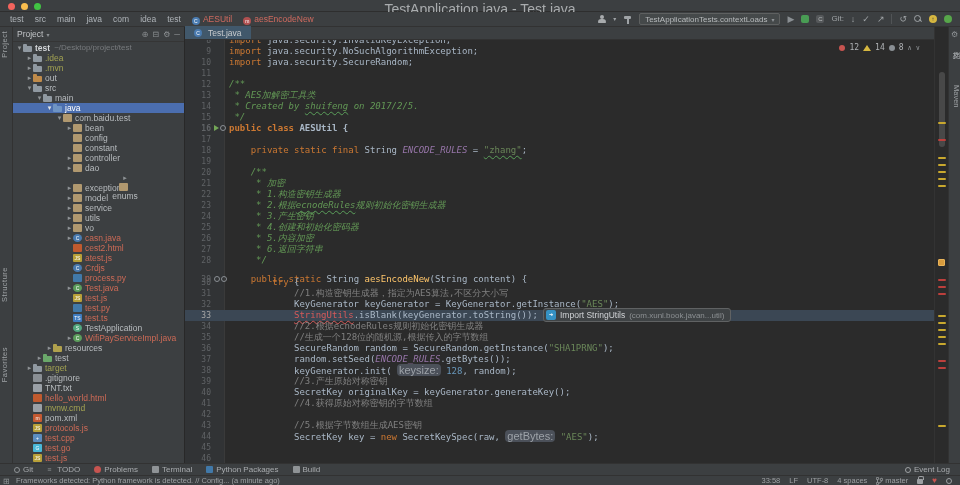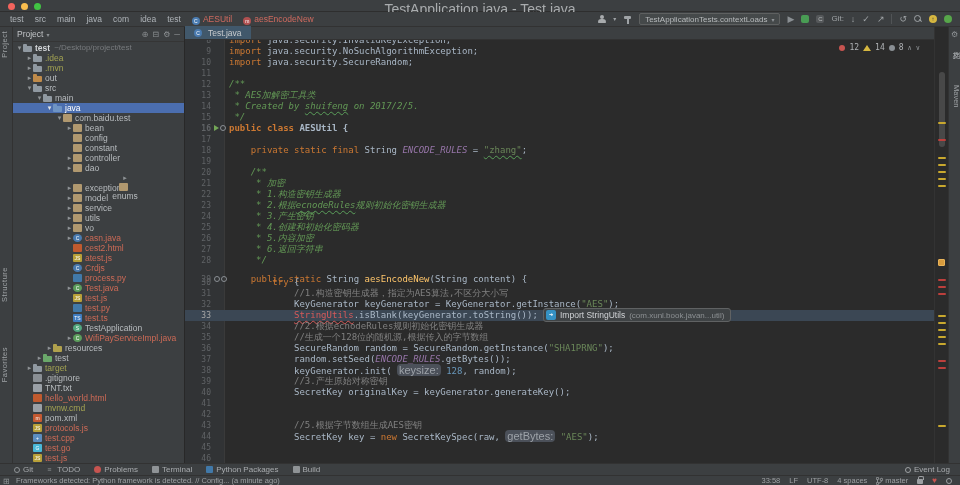--- a/index.html
+++ b/index.html
@@ -565,20 +565,21 @@
             <div class="code-line" style="top: 336px;">
               <span class="lnum">39</span>
               <span class="ct"><span class="seg cmt">            //3.产生原始对称密钥</span></span>
             </div>
             <div class="code-line" style="top: 347px;">
               <span class="lnum">40</span>
               <span class="ct"><span class="seg pln">            SecretKey originalKey = keyGenerator.generateKey();</span></span>
             </div>
             <div class="code-line" style="top: 358px;">
               <span class="lnum">41</span>
+              <span class="ct"><span class="seg cmt">            //4.获得原始对称密钥的字节数组</span></span>
             </div>
             <div class="code-line" style="top: 369px;">
               <span class="lnum">42</span>
             </div>
             <div class="code-line" style="top: 380px;">
               <span class="lnum">43</span>
               <span class="ct"><span class="seg cmt">            //5.根据字节数组生成AES密钥</span></span>
             </div>
             <div class="code-line" style="top: 391px;">
               <span class="lnum">44</span>

